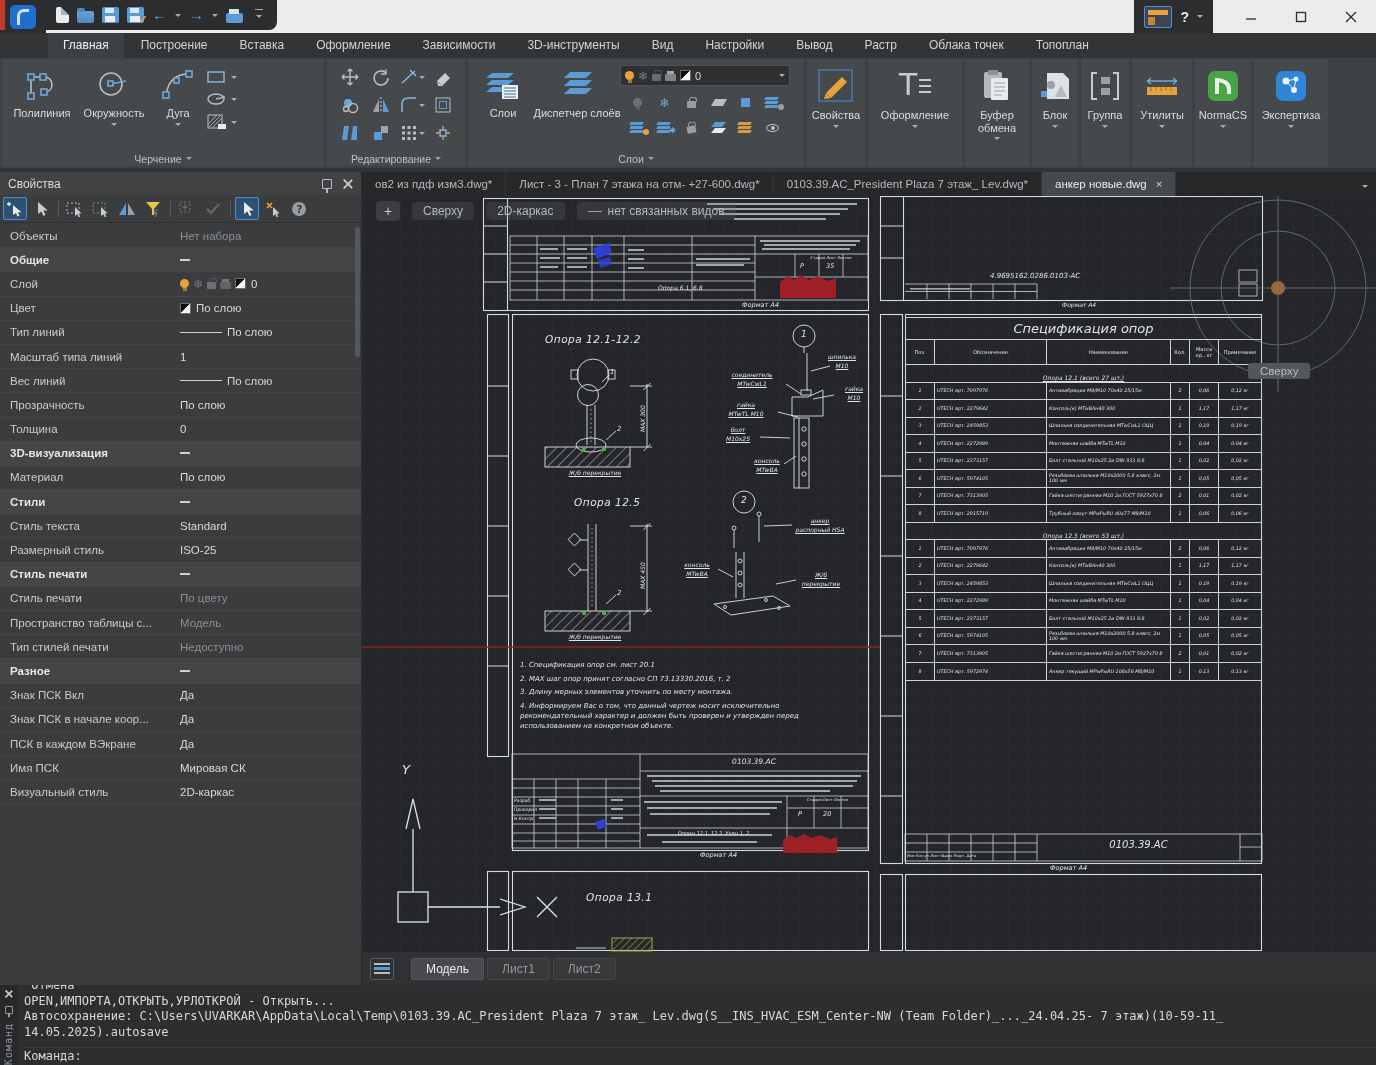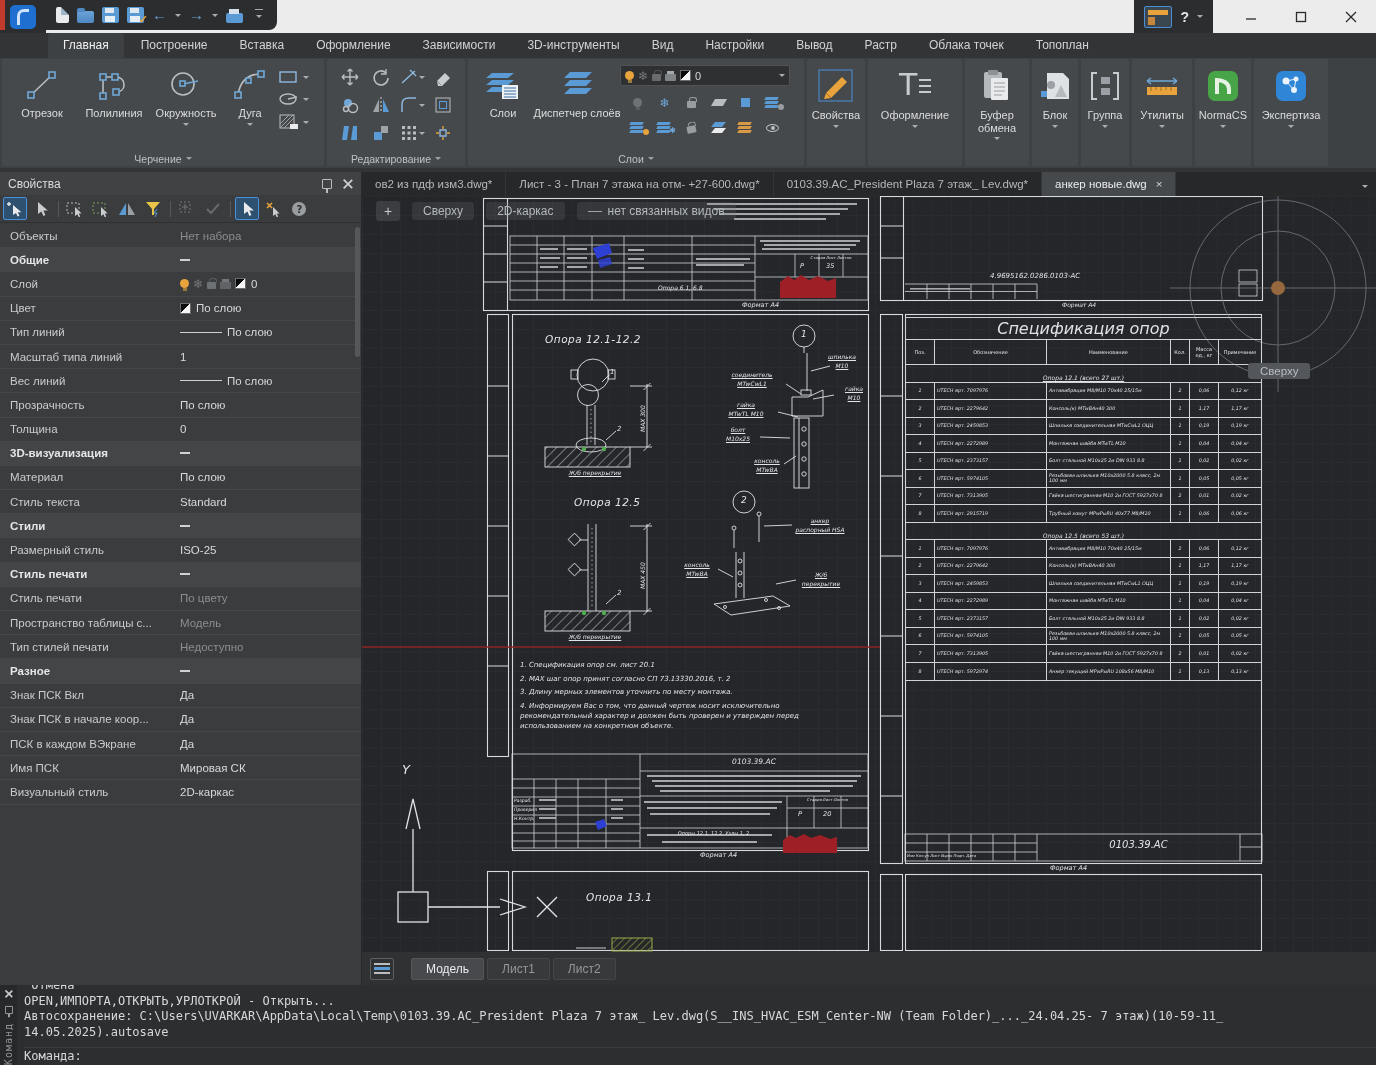--- a/index.html
+++ b/index.html
@@ -143,21 +143,21 @@
   .dashic{display:inline-block;width:14px;border-top:1.6px solid #9ea2a6;}
 
   .ctx{position:absolute;color:#e2e5e7;font-family:"DejaVu Sans",sans-serif;font-style:italic;white-space:pre-line;z-index:3;}
   .ann{font-size:6px;line-height:1.5;text-align:center;text-decoration:underline;text-underline-offset:1px;}
   .rot{transform:rotate(-90deg);transform-origin:left top;}
   .notes{position:absolute;left:158px;top:464px;width:290px;z-index:3;}
   .notes div{color:#e2e5e7;font-family:"DejaVu Sans",sans-serif;font-style:italic;font-size:7px;line-height:1.45;margin-bottom:3.5px;}
 
   
   .spec{position:absolute;left:543px;top:121px;width:357px;border:1px solid #cfd3d5;color:#e0e3e5;z-index:3;font-family:"DejaVu Sans",sans-serif;}
-  .spec-title{height:22px;line-height:22px;text-align:center;font-style:italic;font-size:16px;border-bottom:1px solid #cfd3d5;}
+  .spec-title{height:22px;line-height:22px;text-align:center;font-style:italic;font-size:13px;border-bottom:1px solid #cfd3d5;}
   .spec-head,.srow{display:grid;grid-template-columns:29px 112px 124px 19px 29px 1fr;}
   .spec-head{height:25px;border-bottom:1px solid #cfd3d5;}
   .spec-head span{border-right:1px solid #cfd3d5;font-size:5px;display:flex;align-items:center;justify-content:center;text-align:center;padding:1px;}
   .spec-head span:last-child{border-right:none;}
   .srow{height:17.5px;border-bottom:1px solid #cfd3d5;}
   .srow:last-child{border-bottom:none;}
   .sc{border-right:1px solid #cfd3d5;font-size:4.8px;font-style:italic;display:flex;align-items:center;padding:0 2px;overflow:hidden;}
   .sc:last-child{border-right:none;}
   .sc.c1,.sc.c4,.sc.c5,.sc.c6{justify-content:center;}
   .sg{display:none;}
@@ -266,30 +266,20 @@
       <span class="rtab">Вид</span>
       <span class="rtab">Настройки</span>
       <span class="rtab">Вывод</span>
       <span class="rtab">Растр</span>
       <span class="rtab">Облака точек</span>
       <span class="rtab">Топоплан</span>
     </nav>
 
   <section class="ribbon">
     <div class="panel p-draw">
-      <div class="bb">
-        <span class="icon38">
-          <svg width="34" height="34" fill="none" stroke="#b9bdc1" stroke-width="1.6">
-              <line x1="6" y1="27" x2="27" y2="7"></line>
-              <rect x="3" y="24" width="6" height="6" fill="#46494b" stroke="#6fa8d8"></rect>
-              <rect x="24" y="4" width="6" height="6" fill="#46494b" stroke="#6fa8d8"></rect>
-            </svg>
-        </span>
-          <span class="lbl">Отрезок</span>
-      </div>
       <div class="bb">
         <span class="icon38">
           <svg width="36" height="36" fill="none" stroke="#b9bdc1" stroke-width="1.6">
               <path d="M7,29V10 M7,10h12 M19,10c7,0 9,4 9,8s-3,7-8,7"></path>
               <g fill="#46494b" stroke="#6fa8d8">
                 <rect x="4" y="26" width="6" height="6"></rect>
                 <rect x="4" y="7" width="6" height="6"></rect>
                 <rect x="16" y="7" width="6" height="6"></rect>
                 <rect x="17" y="22" width="6" height="6"></rect>
               </g>
@@ -825,33 +815,33 @@
 
         <div class="prow row">
           <span class="plab">Материал</span>
           <span class="pval">
 
             <span class="pvtext">По слою</span>
           </span>
 
         </div>
 
+        <div class="prow sec">
+          <span class="plab">Стили</span>
+
+          <span class="sec-min"></span>
+        </div>
+
         <div class="prow row">
           <span class="plab">Стиль текста</span>
           <span class="pval">
 
             <span class="pvtext">Standard</span>
           </span>
 
-        </div>
-
-        <div class="prow sec">
-          <span class="plab">Стили</span>
-
-          <span class="sec-min"></span>
         </div>
 
         <div class="prow row">
           <span class="plab">Размерный стиль</span>
           <span class="pval">
 
             <span class="pvtext">ISO-25</span>
           </span>
 
         </div>

